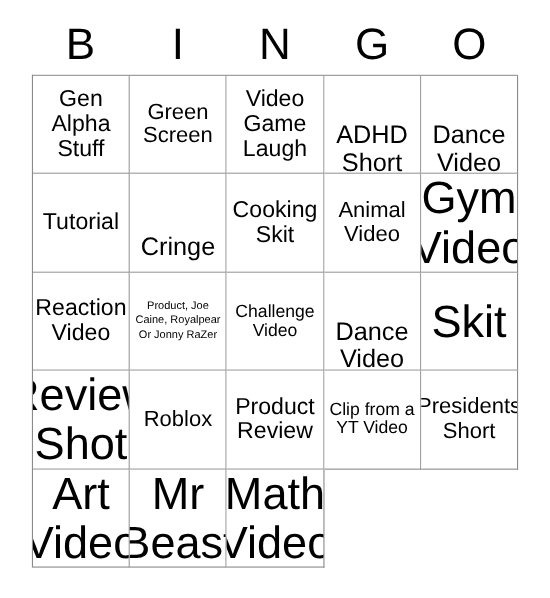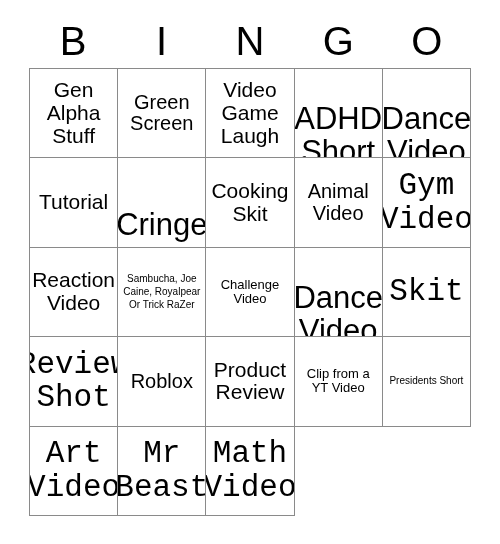--- a/index.html
+++ b/index.html
@@ -60,26 +60,26 @@
     overflow: hidden;
     background: #ffffff;
   }
   .cell span {
     display: block;
     line-height: 1.08;
     font-weight: 400;
   }
 
   
-  .fs-xxl span { font-size: 31px; font-family: Liberation Mono, monospace; }
-  .fs-xl  span { font-size: 31px; margin-top: 44px; }
+  .fs-xxl span { font-size: 41px; }
+  .fs-xl  span { font-size: 23px; margin-top: 44px; }
   .fs-lg  span { font-size: 20px; }
   .fs-md  span { font-size: 21px; }
-  .fs-sm  span { font-size: 13px; }
-  .fs-xs  span { font-size: 10px; line-height: 1.18; }
+  .fs-sm  span { font-size: 16px; }
+  .fs-xs  span { font-size: 20px; line-height: 1.18; }
   .fs-xxs span { font-size: 10px; line-height: 1.3; }
 </style>
 </head>
 <body>
 
 <div id="card">
 
   <div id="header">
     <div class="header-cell">B</div>
     <div class="header-cell">I</div>
@@ -116,21 +116,21 @@
       <div class="cell fs-lg">
         <span>Animal Video</span>
       </div>
       <div class="cell fs-xxl">
         <span>Gym Video</span>
       </div>
       <div class="cell fs-md">
         <span>Reaction Video</span>
       </div>
       <div class="cell fs-xxs">
-        <span>Sambucha, Joe Caine, Royalpear Or Trick RaZer</span>
+        <span>Product, Joe Caine, Royalpear Or Jonny RaZer</span>
       </div>
       <div class="cell fs-sm">
         <span>Challenge Video</span>
       </div>
       <div class="cell fs-xl">
         <span>Dance Video</span>
       </div>
       <div class="cell fs-xxl">
         <span>Skit</span>
       </div>

